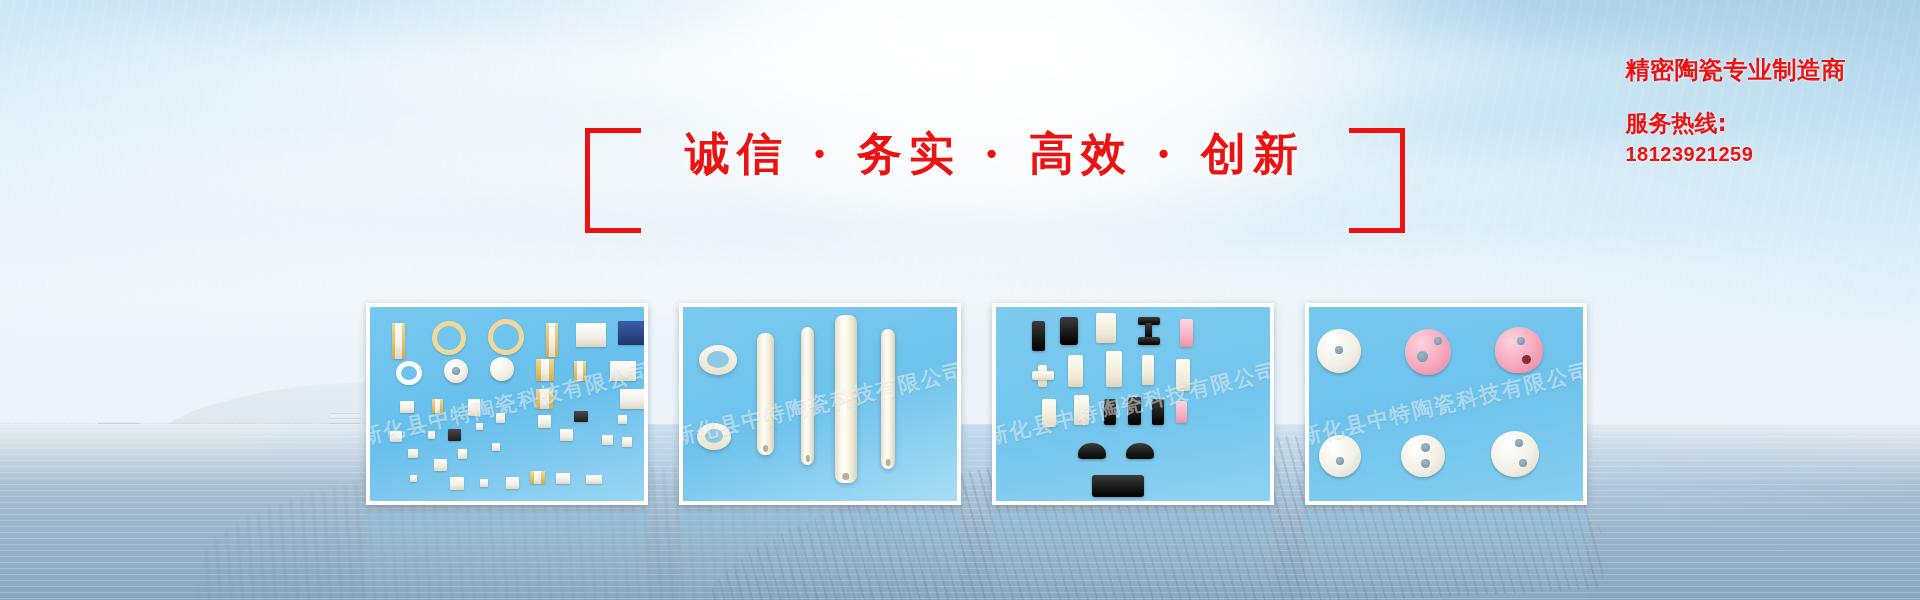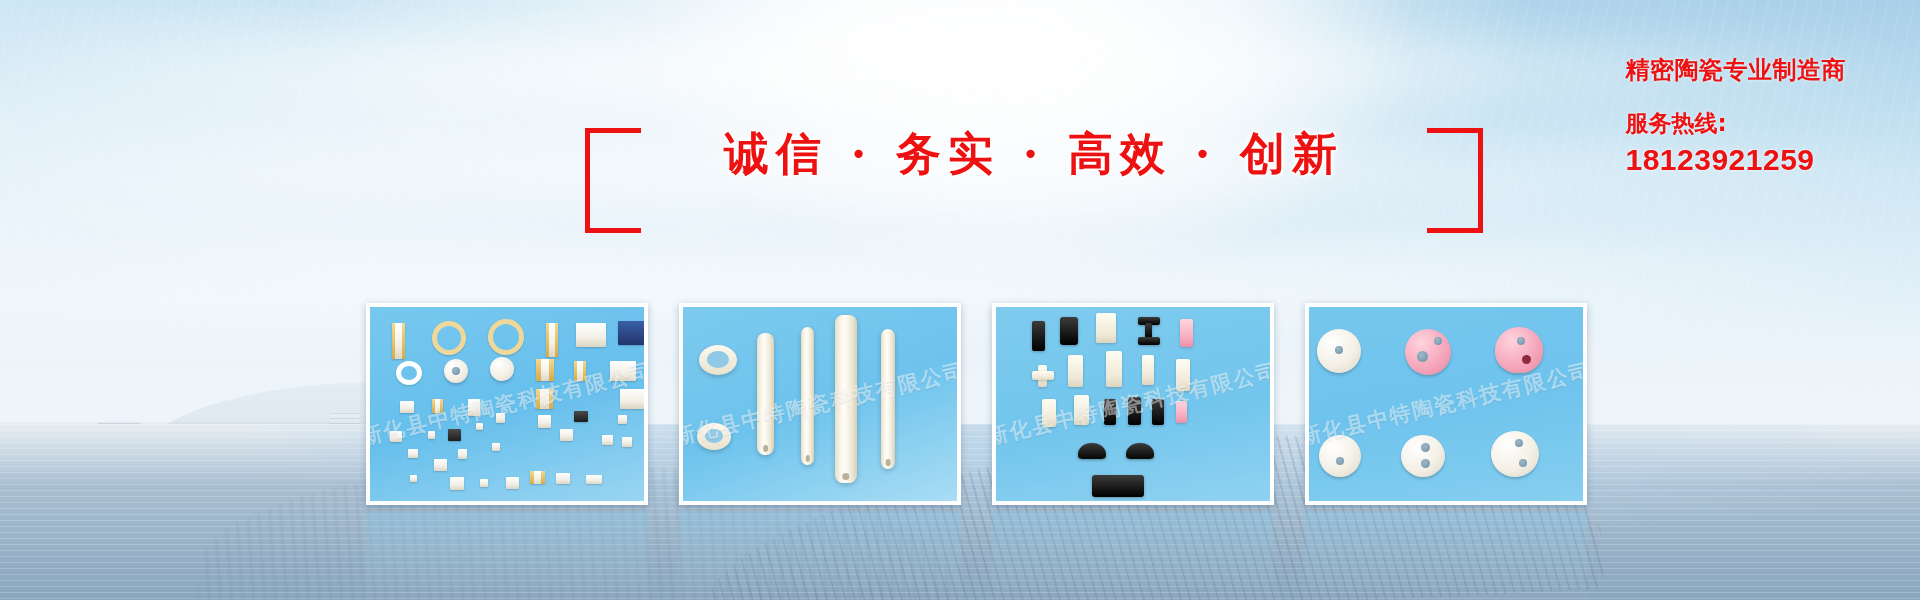--- a/index.html
+++ b/index.html
@@ -106,21 +106,21 @@
     transform:rotate(2deg);
     filter:blur(.8px);
   }
   .water-shine {
     position:absolute; left:0; top:0; width:1920px; height:60px;
     background:linear-gradient(180deg, rgba(255,255,255,.55) 0%, rgba(255,255,255,0) 100%);
   }
 
   
   .slogan-block {
-    position:absolute; left:585px; top:128px; width:898px; height:110px;
+    position:absolute; left:585px; top:128px; width:820px; height:110px;
   }
   .bracket {
     position:absolute; top:0; width:56px; height:105px;
     border-top:5px solid #ee1111;
     border-bottom:5px solid #ee1111;
   }
   .bracket.left  { left:0;   border-left:5px solid #ee1111; }
   .bracket.right { right:0;  border-right:5px solid #ee1111; }
 
   .slogan-cn {
@@ -156,21 +156,21 @@
     text-shadow:0 0 3px rgba(255,255,255,.9);
   }
   .contact .c-label {
     margin-top:22px;
     font-size:23px; font-weight:700;
     font-family:"DejaVu Sans","Liberation Sans",sans-serif;
     text-shadow:0 0 3px rgba(255,255,255,.9);
   }
   .contact .c-phone {
     margin-top:4px;
-    font-size:30px; font-weight:700; letter-spacing:.5px;
+    font-size:20px; font-weight:700; letter-spacing:.5px;
     font-family:"Liberation Sans","DejaVu Sans",sans-serif;
     text-shadow:0 0 3px rgba(255,255,255,.9);
   }
 
   
   .panels {
     position:absolute; left:366px; top:303px;
     width:1230px; height:202px;
     display:flex; gap:31px;
   }

